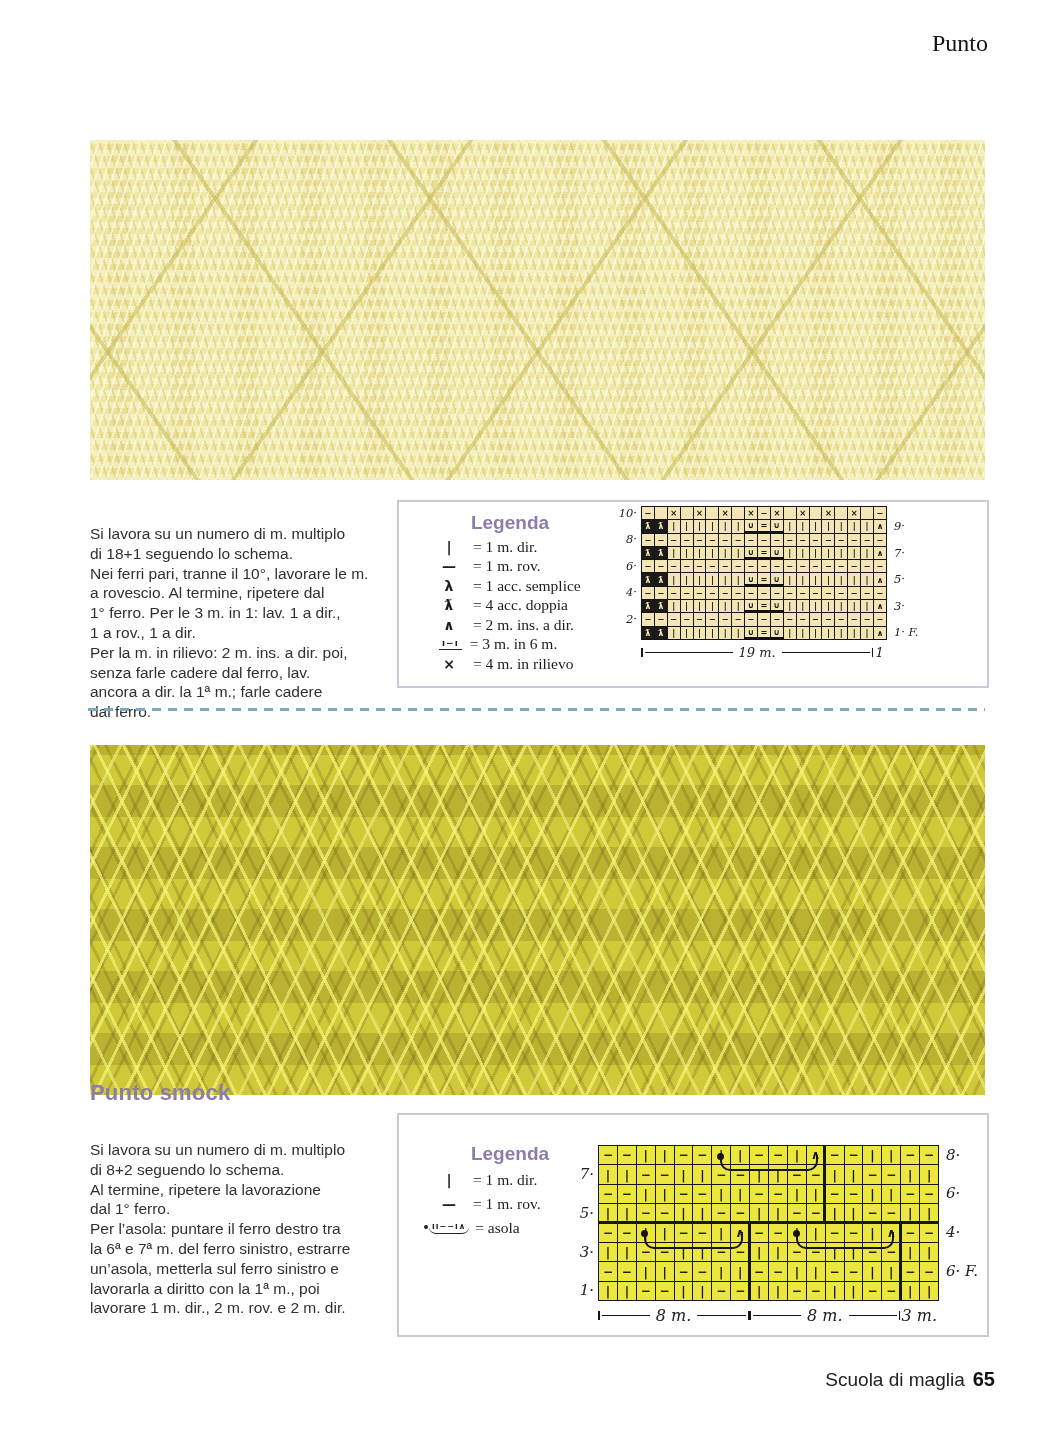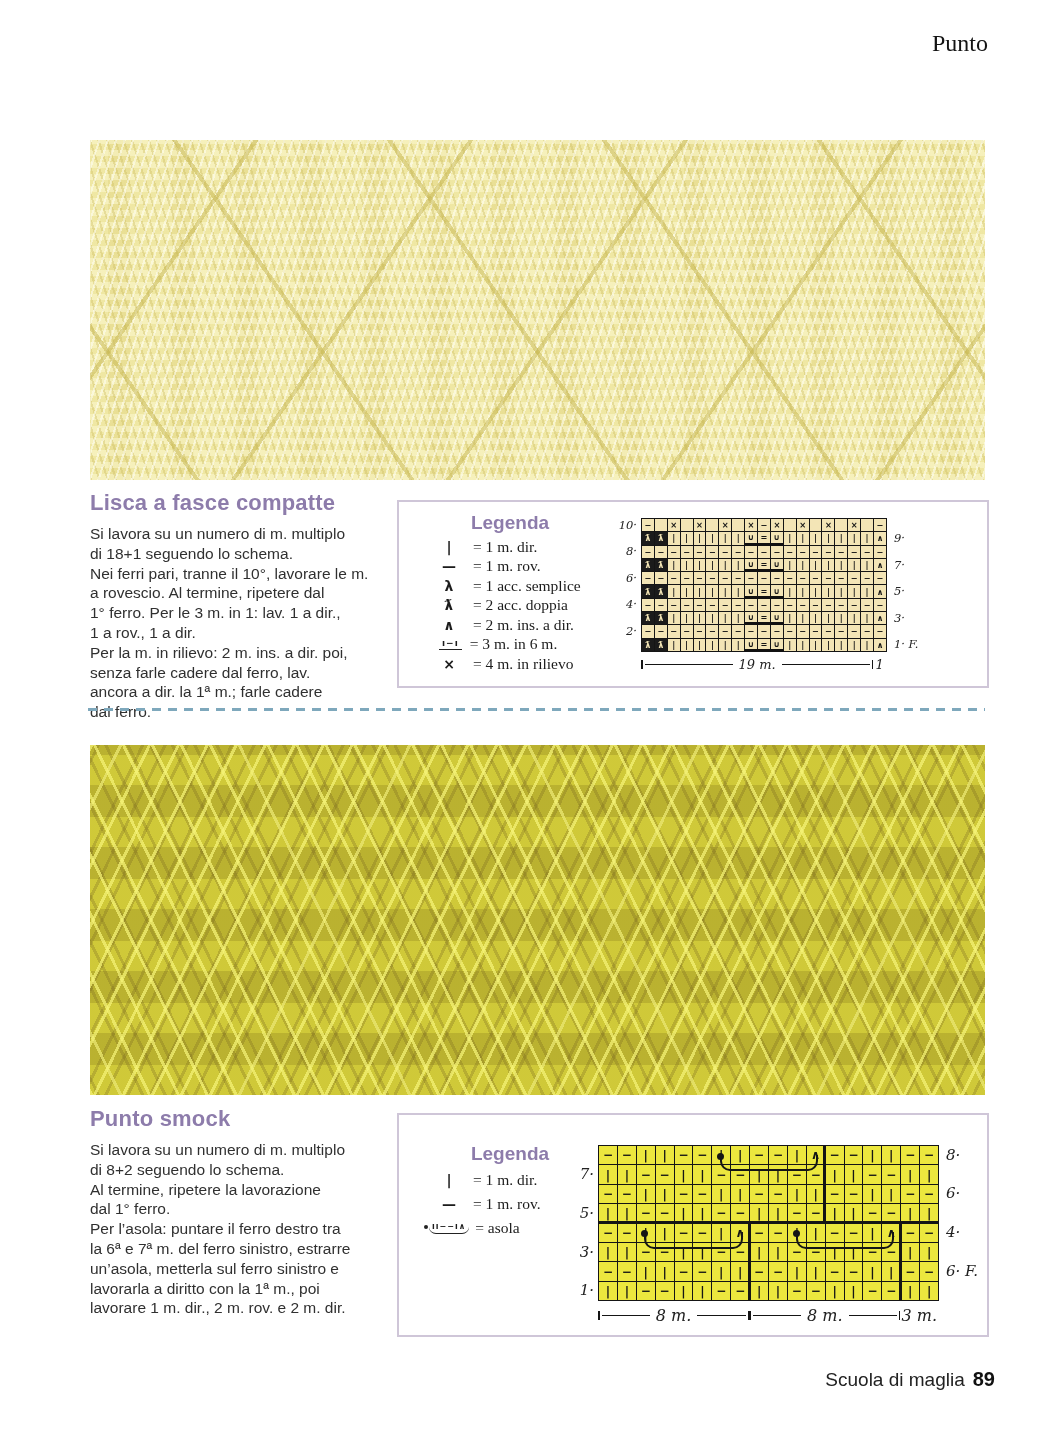--- a/index.html
+++ b/index.html
@@ -21,21 +21,21 @@
   .photo2{top:745px;height:350px;background-color:#c9c233;
     background-image:
       repeating-linear-gradient(64deg, rgba(246,244,120,0.70) 0 3px, transparent 3px 26px),
       repeating-linear-gradient(116deg, rgba(246,244,120,0.70) 0 3px, transparent 3px 26px),
       repeating-linear-gradient(64deg, rgba(118,100,30,0.28) 6px 9px, transparent 9px 26px),
       repeating-linear-gradient(116deg, rgba(118,100,30,0.28) 6px 9px, transparent 9px 26px),
       repeating-linear-gradient(0deg, rgba(214,208,62,0.50) 0 30px, rgba(168,158,44,0.45) 30px 62px);}
 
   .pat-title{position:absolute;left:90px;font-size:22px;font-weight:bold;color:#8d7cab;
              letter-spacing:0.2px;margin:0;}
-  .t1{top:490px;} .t2{top:1106px;}
+  .t1{top:490px;} .t2{top:1080px;}
   .pat-body{position:absolute;left:90px;width:322px;font-size:15.5px;line-height:19.8px;color:#303030;}
   .b1{top:524px;} .b2{top:1140px;}
 
   .legendbox{position:absolute;left:397px;width:592px;background:#fff;
              border:2px solid #cfc6d8;box-sizing:border-box;}
   .lb1{top:500px;height:188px;} .lb2{top:1113px;height:224px;}
   .legend-col{position:absolute;left:26px;top:10px;width:200px;}
   .lb2 .legend-col{top:28px;}
   .legend-title{font-size:19px;font-weight:bold;color:#8d7cab;text-align:center;width:170px;}
   .legend-items{margin-top:3px;}
@@ -45,21 +45,21 @@
        color:#1c1c1c;font-size:14px;line-height:1;}
   .sym.bracket{font-size:9px;letter-spacing:1px;border-bottom:1.5px solid #222;width:auto;
                margin:0 8px 0 14px;padding:0 3px 1px 3px;}
   .sym.loop{font-size:8px;letter-spacing:1px;border-bottom:1.5px solid #222;border-radius:0 0 7px 7px;
             width:auto;margin:0 6px 0 4px;padding:0 3px 2px 3px;position:relative;}
   .sym.loop::before{content:"";position:absolute;left:-5px;top:2px;width:4px;height:4px;
             border-radius:50%;background:#222;}
   .ltxt{font-family:"Liberation Serif",serif;font-size:15.5px;color:#1c1c1c;white-space:nowrap;}
 
   .chart{position:absolute;display:flex;align-items:flex-start;gap:4px;}
-  .c1{left:212px;top:16px;} .c2{left:165px;top:30px;}
+  .c1{left:212px;top:4px;} .c2{left:165px;top:30px;}
   .lab-col{display:flex;flex-direction:column;}
   .rlab{display:flex;align-items:center;justify-content:flex-end;width:26px;
         font-family:"DejaVu Serif",serif;font-style:italic;color:#222;}
   .lab-col.right .rlab{justify-content:flex-start;width:40px;padding-left:3px;}
   .c1 .rlab{font-size:11.5px;} .c2 .rlab{font-size:15px;}
   .c2 .rlab{width:30px;}
   .grid-wrap{position:relative;}
   .chart-grid{display:grid;border-top:1.5px solid #151515;border-left:1.5px solid #151515;}
   .cell{box-sizing:border-box;border-right:1px solid #151515;border-bottom:1px solid #151515;
         display:flex;align-items:center;justify-content:center;
@@ -87,42 +87,41 @@
 </style>
 </head>
 <body>
 
 <div class="page">
 
   <div class="runhead">Punto</div>
 
   <div class="photo photo1"></div>
 
-  <h2 class="pat-title t1">Lisca a fasce compatte</h2>
   <div class="pat-body b1">Si lavora su un numero di m. multiplo<br>di 18+1 seguendo lo schema.<br>Nei ferri pari, tranne il 10°, lavorare le m.<br>a rovescio. Al termine, ripetere dal<br>1° ferro. Per le 3 m. in 1: lav. 1 a dir.,<br>1 a rov., 1 a dir.<br>Per la m. in rilievo: 2 m. ins. a dir. poi,<br>senza farle cadere dal ferro, lav.<br>ancora a dir. la 1ª m.; farle cadere<br>dal ferro.</div>
 
   <div class="legendbox lb1">
     <div class="legend-col">
       <div class="legend-title">Legenda</div>
       <div class="legend-items">
           <div class="li">
             <span class="sym ">|</span>
             <span class="ltxt">= 1 m. dir.</span>
           </div>
           <div class="li">
             <span class="sym ">—</span>
             <span class="ltxt">= 1 m. rov.</span>
           </div>
           <div class="li">
             <span class="sym ">λ</span>
             <span class="ltxt">= 1 acc. semplice</span>
           </div>
           <div class="li">
             <span class="sym ">ƛ</span>
-            <span class="ltxt">= 2 acc. doppia</span>
+            <span class="ltxt">= 4 acc. doppia</span>
           </div>
           <div class="li">
             <span class="sym ">∧</span>
             <span class="ltxt">= 2 m. ins. a dir.</span>
           </div>
           <div class="li">
             <span class="sym bracket">ı−ı</span>
             <span class="ltxt">= 3 m. in 6 m.</span>
           </div>
           <div class="li">
@@ -593,16 +592,16 @@
           <div class="rlab" style="height: 19.4px;"></div>
           <div class="rlab" style="height: 19.4px;">4·</div>
           <div class="rlab" style="height: 19.4px;"></div>
           <div class="rlab" style="height: 19.4px;">6· F.</div>
           <div class="rlab" style="height: 19.4px;"></div>
         </div>
       </div>
   </div>
 
   <div class="footer">
-    <span>Scuola di maglia</span><b>89</b>
+    <span>Scuola di maglia</span><b>65</b>
   </div>
 
 </div>
 
 </body></html>

